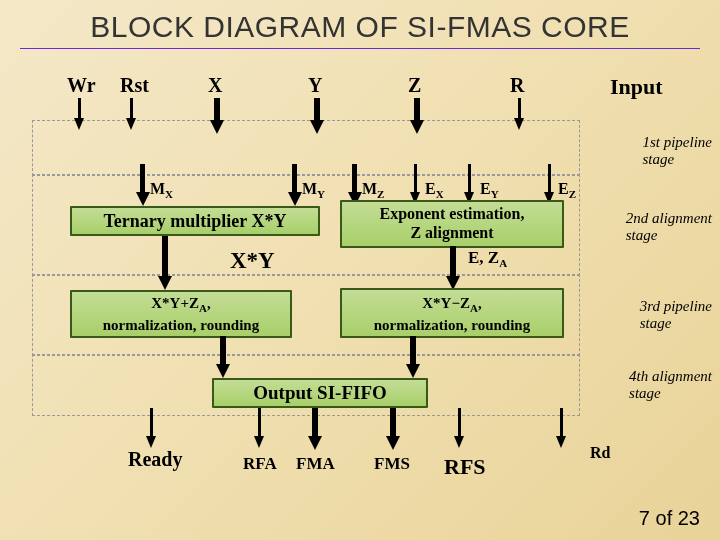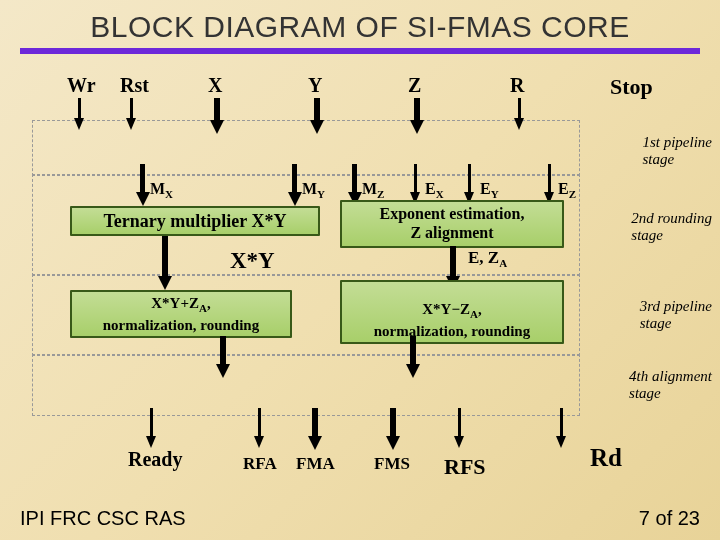--- a/index.html
+++ b/index.html
@@ -1,17 +1,17 @@
 <!DOCTYPE html>
 <html><head>
 <meta charset="utf-8">
 <style>
 html,body{margin:0;padding:0;width:720px;height:540px;overflow:hidden;font-family:Arial,sans-serif;background:linear-gradient(135deg,#f4e8c8 0%,#f0dfb0 50%,#e8d398 100%)}
 .slide{position:relative;width:720px;height:540px}
-.title{font-size:30px;font-weight:400;color:#333;text-align:center;padding:10px 0 4px;border-bottom:6px solid #6d28d9;margin:0 20px;font-family:Arial,sans-serif;letter-spacing:0.5px}
+.title{font-size:30px;font-weight:400;color:#333;text-align:center;padding:10px 0 4px;border-bottom:1px solid #6d28d9;margin:0 20px;font-family:Arial,sans-serif;letter-spacing:0.5px}
 .arrow-down{width:0;height:0;border-left:5px solid transparent;border-right:5px solid transparent;border-top:12px solid #000;position:absolute}
 .arrow-down.thick{border-left:7px solid transparent;border-right:7px solid transparent;border-top:14px solid #000}
 .arrow-stem{position:absolute;background:#000;width:4px}
 .block{position:absolute;border:2px solid #385918;background:linear-gradient(#c3dd95,#a8cf6a);text-align:center;font-family:'Times New Roman',serif;font-weight:bold;border-radius:1px}
 .stage-frame{position:absolute;border:1.5px dashed #999;left:32px;right:140px}
 .stage-label{position:absolute;right:8px;font-family:'Times New Roman',serif;font-style:italic;font-size:15px;text-align:left;line-height:1.1}
 .mlabel{position:absolute;font-family:'Times New Roman',serif;font-size:16px;font-weight:bold}
 .sub{font-size:11px;vertical-align:sub}
 .footer-left{position:absolute;bottom:10px;left:20px;font-size:20px}
 .footer-mid{position:absolute;bottom:10px;left:0;right:0;text-align:center;font-size:20px}
@@ -24,34 +24,34 @@
 <div class="slide">
   <div class="title">BLOCK DIAGRAM OF SI-FMAS CORE</div>
 
   <div class="stage-frame" style="top:120px;height:54px"></div>
   <div class="stage-frame" style="top:174px;height:100px"></div>
   <div class="stage-frame" style="top:274px;height:80px"></div>
   <div class="stage-frame" style="top:354px;height:60px"></div>
 
   <div class="stage-label" style="top:134px;white-space:pre">1st pipeline
 stage</div>
-  <div class="stage-label" style="top:210px;white-space:pre">2nd rounding
+  <div class="stage-label" style="top:210px;white-space:pre">2nd alignment
 stage</div>
   <div class="stage-label" style="top:298px;white-space:pre">3rd pipeline
 stage</div>
   <div class="stage-label" style="top:368px;white-space:pre">4th alignment
 stage</div>
 
   <div class="mlabel" style="top:74px;left:67px;font-size:20px">Wr</div>
   <div class="mlabel" style="top:74px;left:120px;font-size:20px">Rst</div>
   <div class="mlabel" style="top:74px;left:208px;font-size:20px">X</div>
   <div class="mlabel" style="top:74px;left:308px;font-size:20px">Y</div>
   <div class="mlabel" style="top:74px;left:408px;font-size:20px">Z</div>
   <div class="mlabel" style="top:74px;left:510px;font-size:20px">R</div>
-  <div class="mlabel" style="top:74px;left:610px;font-size:22px">Stop</div>
+  <div class="mlabel" style="top:74px;left:610px;font-size:22px">Input</div>
 
   <div class="arrow-stem" style="left:78px;top:98px;height:22px;width:3px"></div>
     <div class="arrow-down" style="left:74px;top:118px"></div>
   <div class="arrow-stem" style="left:130px;top:98px;height:22px;width:3px"></div>
     <div class="arrow-down" style="left:126px;top:118px"></div>
   <div class="arrow-stem" style="left:214px;top:98px;height:24px;width:6px"></div>
     <div class="arrow-down thick" style="left:210px;top:120px"></div>
   <div class="arrow-stem" style="left:314px;top:98px;height:24px;width:6px"></div>
     <div class="arrow-down thick" style="left:310px;top:120px"></div>
   <div class="arrow-stem" style="left:414px;top:98px;height:24px;width:6px"></div>
@@ -86,43 +86,43 @@
 
   <div class="mlabel" style="top:248px;left:230px;font-size:23px">X*Y</div>
   <div class="mlabel" style="top:248px;left:468px;font-size:17px">E, Z<span class="sub">A</span></div>
 
   <div class="arrow-stem" style="left:162px;top:236px;height:42px;width:6px"></div>
     <div class="arrow-down thick" style="left:158px;top:276px"></div>
   <div class="arrow-stem" style="left:450px;top:246px;height:32px;width:6px"></div>
     <div class="arrow-down thick" style="left:446px;top:276px"></div>
 
   <div class="block" style="left:70px;top:290px;width:218px;height:42px;font-size:15px;line-height:1.25;padding-top:2px">X*Y+Z<span class="sub">A</span>,<br>normalization, rounding</div>
-  <div class="block" style="left:340px;top:280px;width:220px;height:42px;font-size:15px;line-height:1.25;padding-top:18px">X*Y−Z<span class="sub">A</span>,<br>normalization, rounding</div>
+  <div class="block" style="left:340px;top:288px;width:220px;height:42px;font-size:15px;line-height:1.25;padding-top:4px">X*Y−Z<span class="sub">A</span>,<br>normalization, rounding</div>
 
   <div class="arrow-stem" style="left:220px;top:336px;height:30px;width:6px"></div>
     <div class="arrow-down thick" style="left:216px;top:364px"></div>
   <div class="arrow-stem" style="left:410px;top:336px;height:30px;width:6px"></div>
     <div class="arrow-down thick" style="left:406px;top:364px"></div>
 
+  <div class="block" style="left:212px;top:378px;width:212px;height:26px;font-size:19px;line-height:26px">Output SI-FIFO</div>
 
   <div class="arrow-stem" style="left:150px;top:408px;height:30px;width:3px"></div>
     <div class="arrow-down" style="left:146px;top:436px"></div>
   <div class="arrow-stem" style="left:258px;top:408px;height:30px;width:3px"></div>
     <div class="arrow-down" style="left:254px;top:436px"></div>
   <div class="arrow-stem" style="left:312px;top:408px;height:30px;width:6px"></div>
     <div class="arrow-down thick" style="left:308px;top:436px"></div>
   <div class="arrow-stem" style="left:390px;top:408px;height:30px;width:6px"></div>
     <div class="arrow-down thick" style="left:386px;top:436px"></div>
   <div class="arrow-stem" style="left:458px;top:408px;height:30px;width:3px"></div>
     <div class="arrow-down" style="left:454px;top:436px"></div>
   <div class="arrow-stem" style="left:560px;top:408px;height:30px;width:3px"></div>
     <div class="arrow-down" style="left:556px;top:436px"></div>
 
   <div class="outlbl" style="top:448px;left:128px;font-size:20px">Ready</div>
   <div class="outlbl" style="top:454px;left:243px;font-size:17px">RFA</div>
   <div class="outlbl" style="top:454px;left:296px;font-size:17px">FMA</div>
   <div class="outlbl" style="top:454px;left:374px;font-size:17px">FMS</div>
   <div class="outlbl" style="top:454px;left:444px;font-size:22px">RFS</div>
-  <div class="outlbl" style="top:444px;left:590px;font-size:25px">Rd</div>
+  <div class="outlbl" style="top:444px;left:590px;font-size:16px">Rd</div>
 
-  <div class="footer-left">IPI FRC CSC RAS</div>
   <div class="footer-right">7 of 23</div>
 </div>
 
 </body></html>

